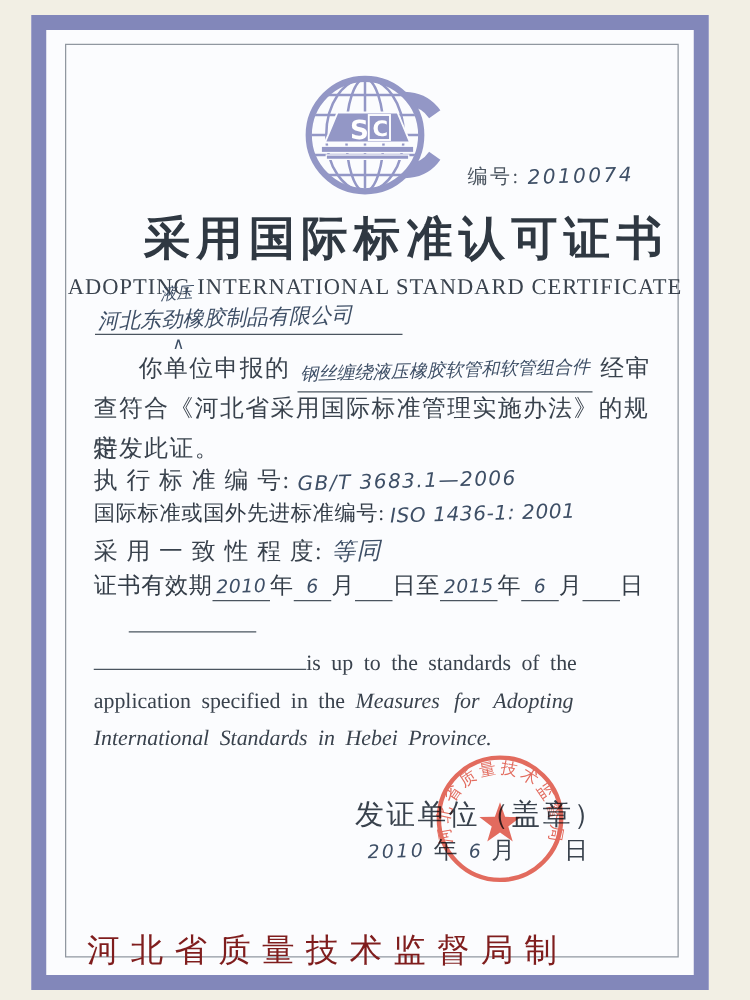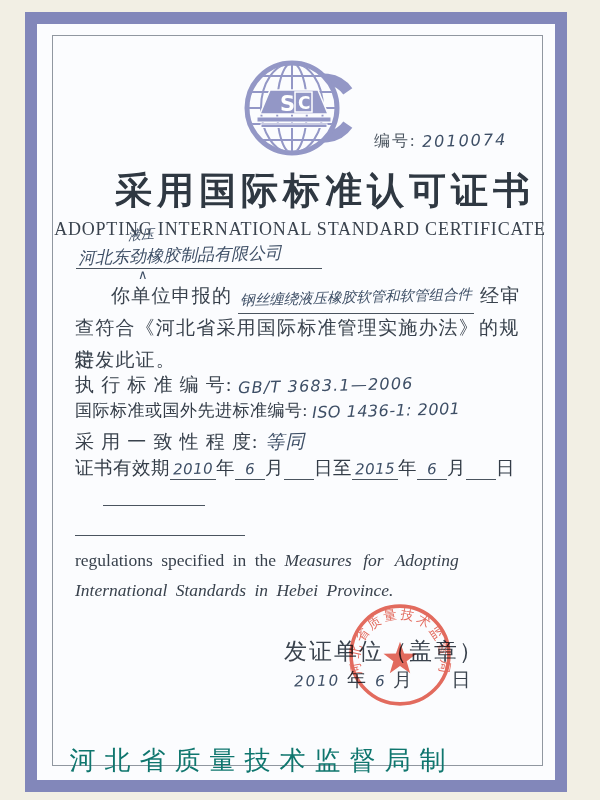--- a/index.html
+++ b/index.html
@@ -66,21 +66,21 @@
   .en3{left:75px;top:545px;width:452px;}
   .en4{left:75px;top:575px;width:452px;}
   .em{font-style:italic;word-spacing:7px;}
   .em2{font-style:italic;}
   
   .issuer{left:284px;top:636px;font-size:23px;letter-spacing:2px;color:#39424d;}
   .issue-date{left:294px;top:667px;font-size:19px;letter-spacing:2px;color:#39424d;}
   .issue-date .hand{font-size:15px;}
   .issue-date .gap{display:inline-block;width:24px;}
   .seal{left:346px;top:601px;width:108px;height:108px;opacity:0.82;mix-blend-mode:multiply;}
-  .maker{left:0;top:743px;width:524px;text-align:center;font-size:26px;letter-spacing:9px;color:#0f766e;}
+  .maker{left:0;top:743px;width:524px;text-align:center;font-size:26px;letter-spacing:9px;color:#7f1d1d;}
 </style>
 </head>
 <body>
 
 <div class="frame"></div>
 <div class="inner-border"></div>
 
 <svg class="abs logo" viewBox="0 0 114 102">
   <defs>
     <clipPath id="globeClip">
@@ -148,24 +148,24 @@
 </div>
 
 <div class="abs validity">
   <span>证书有效期</span><span class="u u-year"><span class="hand">2010</span></span><span>年</span><span class="u u-month"><span class="hand">6</span></span><span>月</span><span class="u u-day">&nbsp;</span><span>日至</span><span class="u u-year"><span class="hand">2015</span></span><span>年</span><span class="u u-month"><span class="hand">6</span></span><span>月</span><span class="u u-day">&nbsp;</span><span>日</span>
 </div>
 
 <div class="abs en en1">
   <span class="indent"></span><span class="u"></span>
 </div>
 <div class="abs en en2">
-  <span class="u"></span>
+  <span class="u"></span><span>is up to the standards of the</span>
 </div>
 <div class="abs en en3">
-  <span>regulations specified in the</span>
+  <span>application specified in the</span>
   <span class="em">Measures for Adopting</span>
 </div>
 <div class="abs en en4">
   <span class="em2">International Standards in Hebei Province.</span>
 </div>
 
 <div class="abs issuer">发证单位（盖章）</div>
 <div class="abs issue-date">
   <span class="hand">2010</span>
   <span>年</span>

